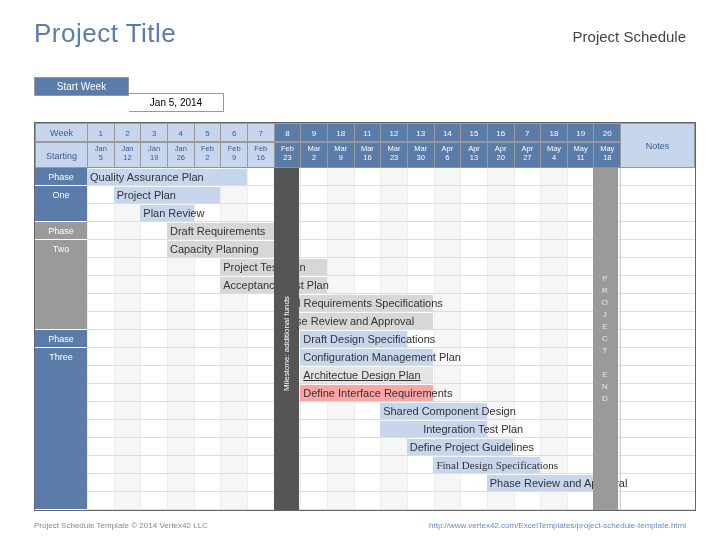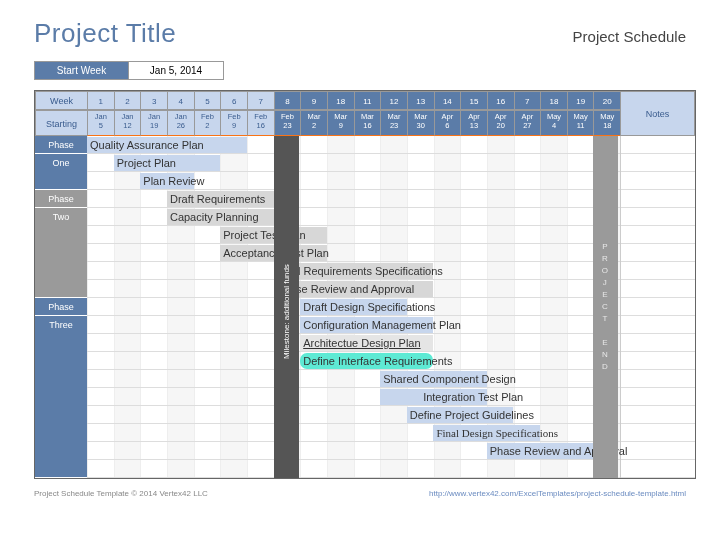--- a/index.html
+++ b/index.html
@@ -2,21 +2,21 @@
 <html><head>
 <meta charset="utf-8">
 <style>
   * { box-sizing: border-box; margin: 0; padding: 0; }
   body { font-family: Arial, sans-serif; font-size: 10px; background: #fff; width: 720px; height: 555px; padding: 4px; }
   .header { display: flex; justify-content: space-between; align-items: baseline; padding: 14px 30px 8px 30px; }
   .title { font-size: 26px; color: #5b7ca8; font-weight: 400; letter-spacing: 0.5px; }
   .subtitle { font-size: 15px; color: #444; }
   .startrow { display: flex; align-items: center; padding: 4px 0 10px 30px; }
   .startlabel { background: #5b7ca8; color: #fff; padding: 3px 14px; font-size: 10px; border: 1px solid #999; width: 95px; text-align: center; }
-  .startval { border: 1px solid #999; border-left: none; padding: 3px 14px; font-size: 10px; width: 95px; text-align: center; }
+  .startval { border: 1px solid #999; border-left: none; padding: 3px 14px; font-size: 10px; width: 95px; text-align: center; margin-top: 32px; }
   .grid { border: 1px solid #666; margin: 0 20px 0 30px; }
   .hdr { display: flex; }
   .corner { width: 52px; flex-shrink: 0; }
   .corner div { height: 19px; border: 1px solid #999; border-right: none; background: #c7d6ed; color: #3a5c8e; text-align: center; line-height: 19px; font-size: 9px; }
   .weeks { display: flex; flex: 1; }
   .wcol { flex: 1; text-align: center; }
   .wcol div { height: 19px; border: 1px solid #999; border-right: none; border-bottom: none; background: #c7d6ed; color: #3a5c8e; line-height: 19px; font-size: 8px; }
   .wcol div:first-child { border-bottom: 1px solid #999; }
   .wcol div:last-child { border-bottom: 1px solid #f97316; font-size: 7.5px; line-height: 9px; padding-top: 1px; }
   .wcol.dark div { background: #5b7ca8; color: #fff; }
@@ -578,21 +578,21 @@
         <div class="bar" style="background: rgb(199, 214, 237); left: 10%; width: 10%; top: 37px;">Plan Review</div>
         <div class="bar" style="background: rgb(215, 215, 215); left: 15%; width: 20%; top: 55px;">Draft Requirements</div>
         <div class="bar" style="background: rgb(215, 215, 215); left: 15%; width: 20%; top: 73px;">Capacity Planning</div>
         <div class="bar" style="background: rgb(215, 215, 215); left: 25%; width: 20%; top: 91px;">Project Test Plan</div>
         <div class="bar" style="background: rgb(215, 215, 215); left: 25%; width: 20%; top: 109px;">Acceptance Test Plan</div>
         <div class="bar" style="background: rgb(215, 215, 215); left: 35%; width: 30%; top: 127px;">Final Requirements Specifications</div>
         <div class="bar" style="background: rgb(215, 215, 215); left: 35%; width: 30%; top: 145px;">Phase Review and Approval</div>
         <div class="bar" style="background: rgb(199, 214, 237); left: 40%; width: 20%; top: 163px;">Draft Design Specifications</div>
         <div class="bar" style="background: rgb(199, 214, 237); left: 40%; width: 25%; top: 181px;">Configuration Management Plan</div>
         <div class="bar" style="background: #e5e5e5; left: 40%; width: 25%; top: 199px; text-decoration: underline;">Architectue Design Plan</div>
-        <div class="bar" style="background: #5eead4; left: 40%; width: 25%; top: 217px; border-radius: 7px;">Define Interface Requirements</div>
+        <div class="bar" style="background: #fca5a5; left: 40%; width: 25%; top: 217px;">Define Interface Requirements</div>
         <div class="bar" style="background: rgb(199, 214, 237); left: 55%; width: 20%; top: 235px;">Shared Component Design</div>
         <div class="bar" style="background: rgb(199, 214, 237); left: 55%; width: 20%; top: 253px; padding-left: 43px;">Integration Test Plan</div>
         <div class="bar" style="background: rgb(199, 214, 237); left: 60%; width: 20%; top: 271px;">Define Project Guidelines</div>
         <div class="bar" style="background: rgb(199, 214, 237); left: 65%; width: 20%; top: 289px; font-family: Liberation Serif, serif;">Final Design Specifications</div>
         <div class="bar" style="background: rgb(199, 214, 237); left: 75%; width: 20%; top: 307px;">Phase Review and Approval</div>
         <div class="milestone" style="left: 35%; top: 0px; height: 342px;">
           <div class="mtxt">Milestone: additional funds</div>
         </div>
         <div class="projend" style="left: 95%; height: 342px;">
           <div class="etxt">P<br>R<br>O<br>J<br>E<br>C<br>T<br><br>E<br>N<br>D</div>

